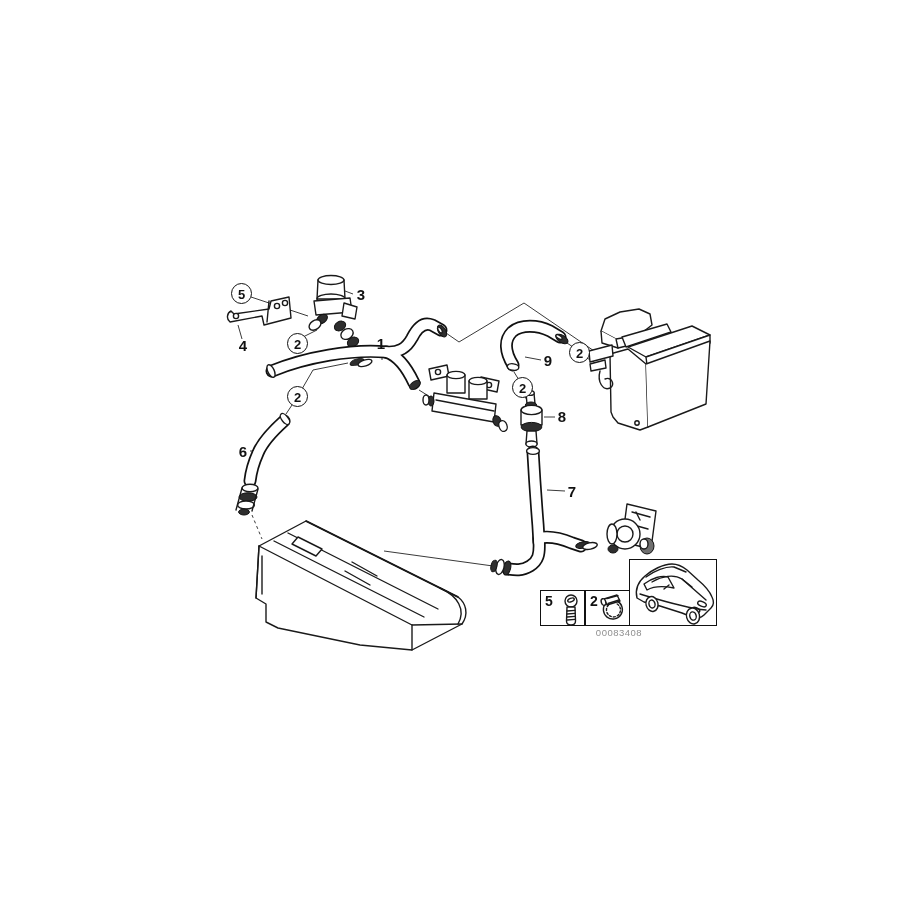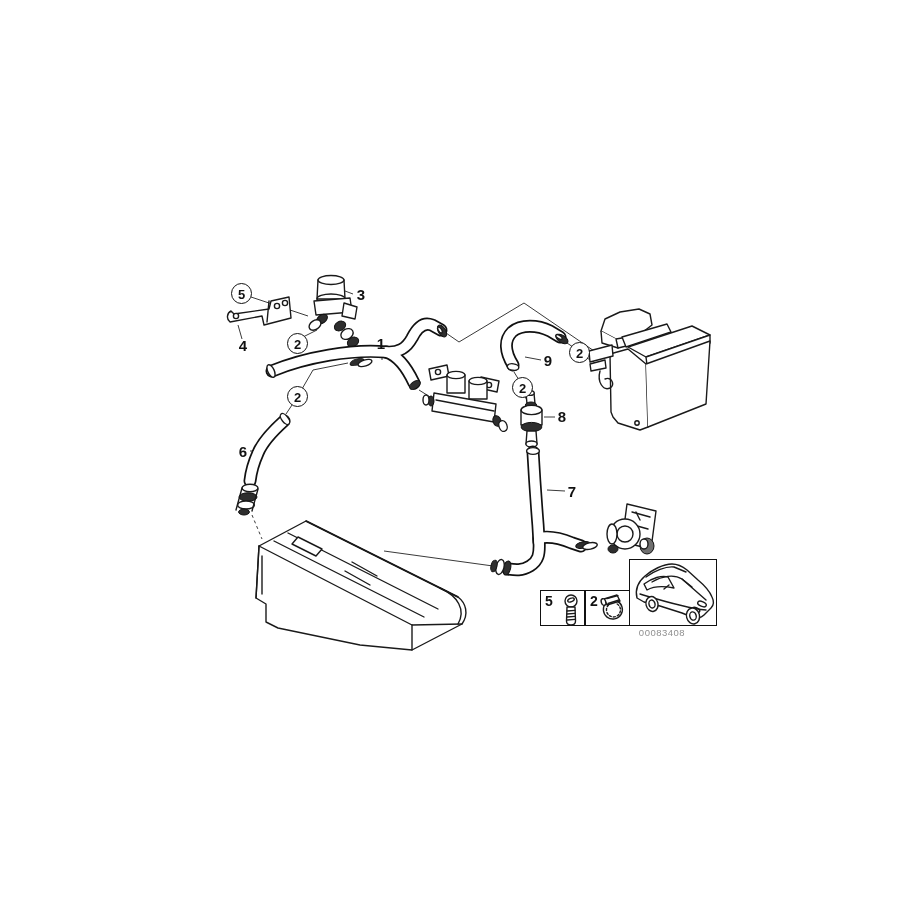--- a/index.html
+++ b/index.html
@@ -244,15 +244,15 @@
     <ellipse class="ln" cx="72" cy="44" rx="4.5" ry="2.4" transform="rotate(22 72 44)"></ellipse>
     <ellipse class="ln" cx="66" cy="50" rx="4" ry="2.2" transform="rotate(22 66 50)"></ellipse>
     <ellipse class="lnf" cx="22" cy="44" rx="6" ry="7.5" transform="rotate(-14 22 44)"></ellipse>
     <ellipse class="ln" cx="22" cy="44" rx="3" ry="4" transform="rotate(-14 22 44)"></ellipse>
     <ellipse class="lnf" cx="63" cy="56" rx="6.5" ry="8" transform="rotate(-14 63 56)"></ellipse>
     <ellipse class="ln" cx="63" cy="56" rx="3.2" ry="4.2" transform="rotate(-14 63 56)"></ellipse>
     <path class="ln" d="M34,29 L39,25"></path>
   </svg>
 </div>
 
-<div class="part-number" style="left:632px;top:627px;width:60px;">00083408</div>
+<div class="part-number" style="left:589px;top:627px;width:60px;">00083408</div>
 
 </div>
 
 </body></html>

